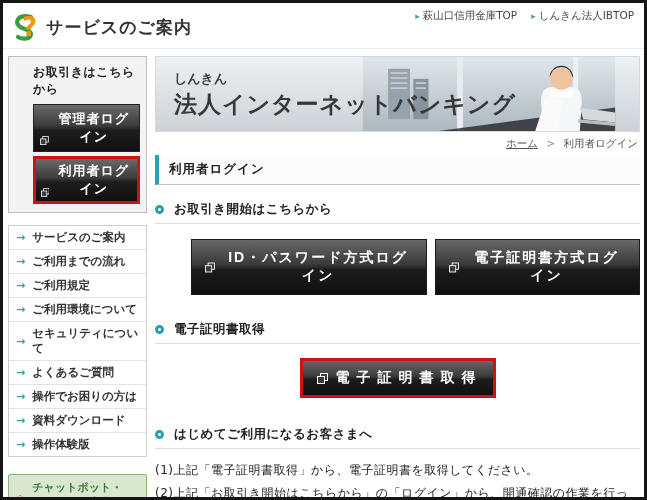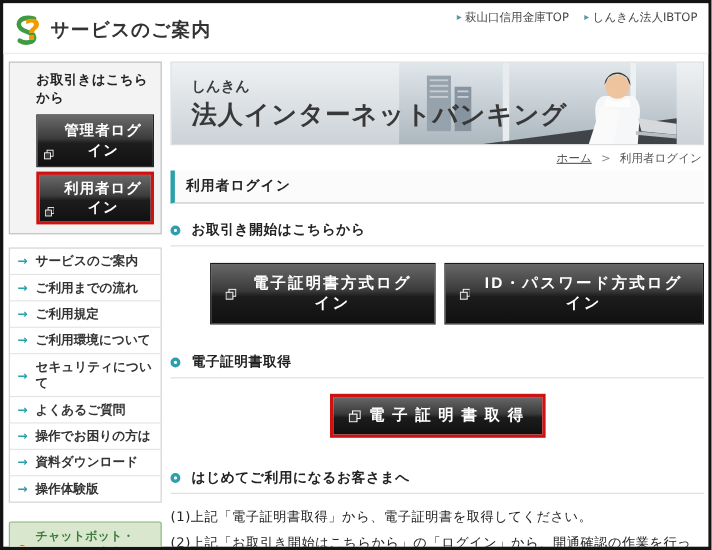--- a/index.html
+++ b/index.html
@@ -228,28 +228,28 @@
         <div class="section-head">
           <span class="ring"></span>
           <span>お取引き開始はこちらから</span>
         </div>
         <div class="btn-row">
           <button class="dark-btn">
             <svg width="11" height="11" viewBox="0 0 11 11">
               <rect x="3.5" y="0.5" width="7" height="7" fill="none" stroke="#fff"></rect>
               <rect x="0.5" y="3.5" width="7" height="7" fill="#3a3a3a" stroke="#fff"></rect>
             </svg>
-            <span>電子証明書方式ログイン</span>
+            <span>ID・パスワード方式ログイン</span>
           </button>
           <button class="dark-btn">
             <svg width="11" height="11" viewBox="0 0 11 11">
               <rect x="3.5" y="0.5" width="7" height="7" fill="none" stroke="#fff"></rect>
               <rect x="0.5" y="3.5" width="7" height="7" fill="#3a3a3a" stroke="#fff"></rect>
             </svg>
-            <span>ID・パスワード方式ログイン</span>
+            <span>電子証明書方式ログイン</span>
           </button>
         </div>
       </div>
 
       <div class="section" style="margin-top:26px;">
         <div class="section-head">
           <span class="ring"></span>
           <span>電子証明書取得</span>
         </div>
         <div class="cert-row">

